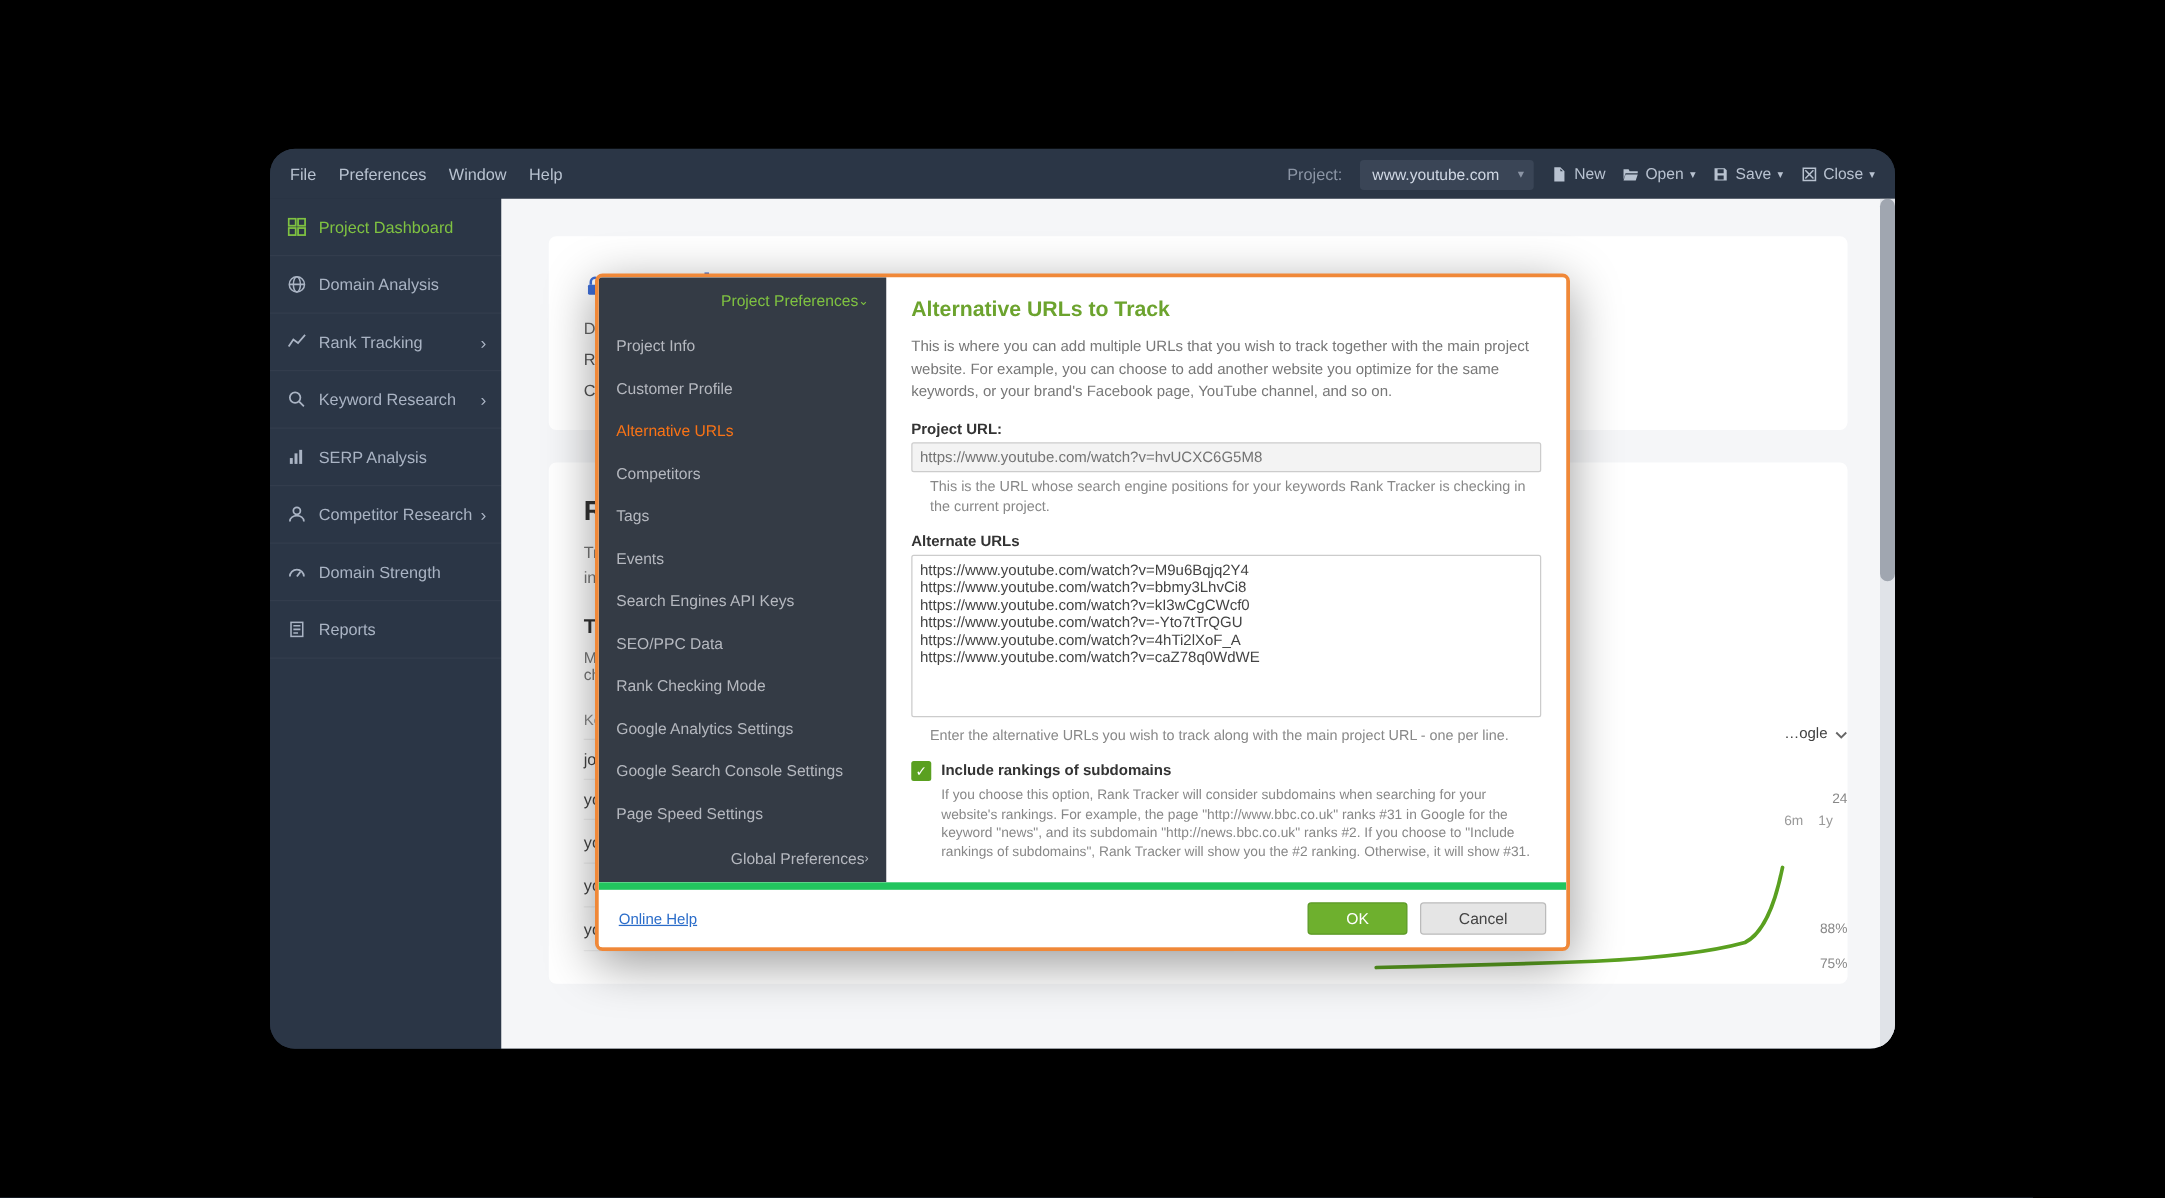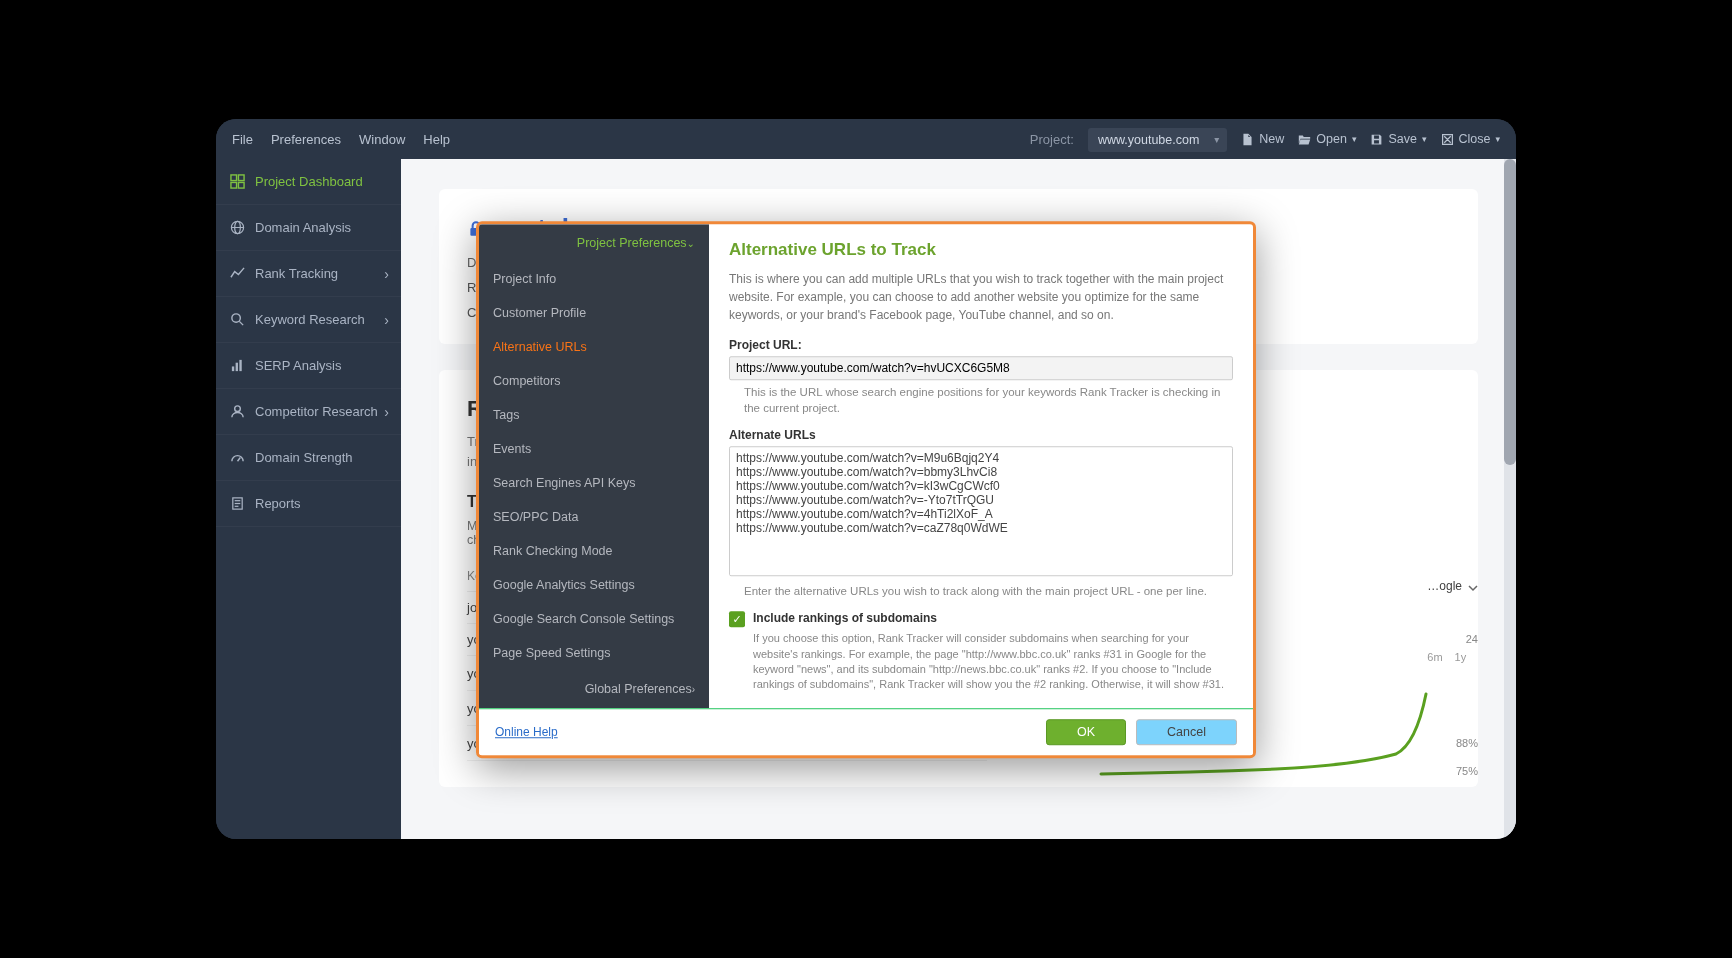--- a/index.html
+++ b/index.html
@@ -61,31 +61,31 @@
 .modal-body { display: flex; flex: 1; min-height: 470px; }
 .modal-sidebar { width: 230px; background: #343b45; color: #bbb; font-size: 12.5px; }
 .ms-group-title { color: #7fc241; padding: 12px 14px; display: flex; align-items: center; justify-content: flex-end; cursor: pointer; }
 .ms-item { padding: 10px 14px; cursor: pointer; color: #b5b8bf; }
 .ms-item.active { color: #f97316; }
 .ms-group-title .chev { font-size: 10px; }
 .modal-content { flex: 1; padding: 16px 20px 10px; font-size: 12px; color: #555; }
 .mc-title { color: #6ca32e; font-size: 17px; font-weight: 600; margin-bottom: 10px; }
 .mc-desc { color: #777; line-height: 1.5; margin-bottom: 14px; font-size: 12px; }
 .mc-label { font-weight: 600; color: #333; font-size: 12px; margin-bottom: 4px; }
-.mc-input { width: 100%; border: 1px solid #ccc; background: #f3f3f3; padding: 4px 6px; font-size: 12px; border-radius: 2px; color: #000000; }
+.mc-input { width: 100%; border: 1px solid #ccc; background: #f3f3f3; padding: 4px 6px; font-size: 12px; border-radius: 2px; color: #737373; }
 .mc-note { color: #888; font-size: 11.5px; margin-top: 4px; line-height: 1.4; margin-left: 15px; }
 .mc-textarea { width: 100%; height: 130px; border: 1px solid #ccc; padding: 4px 6px; font-size: 12px; border-radius: 2px; color: #444; resize: none; font-family: inherit; }
 .chk-row { display: flex; gap: 8px; margin-top: 12px; align-items: flex-start; }
 .chk { width: 16px; height: 16px; background: #5aa020; border-radius: 2px; display: flex; align-items: center; justify-content: center; color: #fff; font-size: 11px; flex-shrink: 0; }
 .chk-label { font-weight: 600; color: #333; font-size: 12px; }
 .chk-desc { font-size: 11px; color: #888; margin-top: 4px; line-height: 1.4; padding-left: 24px; }
-.modal-footer { border-top: 1px solid #22c55e; padding: 10px 16px; display: flex; align-items: center; justify-content: space-between; background: #fff; }
+.modal-footer { border-top: 6px solid #22c55e; padding: 10px 16px; display: flex; align-items: center; justify-content: space-between; background: #fff; }
 .online-help { color: #2a6cc9; font-size: 12px; text-decoration: underline; cursor: pointer; }
 .footer-btns { display: flex; gap: 10px; }
-.btn { padding: 5px 30px; border-radius: 3px; font-size: 12.5px; border: 1px solid #bbb; background: #7dd3fc; cursor: pointer; color: #444; }
+.btn { padding: 5px 30px; border-radius: 3px; font-size: 12.5px; border: 1px solid #bbb; background: #e5e5e5; cursor: pointer; color: #444; }
 .btn-ok { background: #6eb02e; color: #fff; border-color: #5a9824; }
 </style>
 </head>
 <body>
 
 <div class="app-window">
 
   <div class="menubar">
     <div class="menubar-left">
       <span class="menubar-item">File</span>

